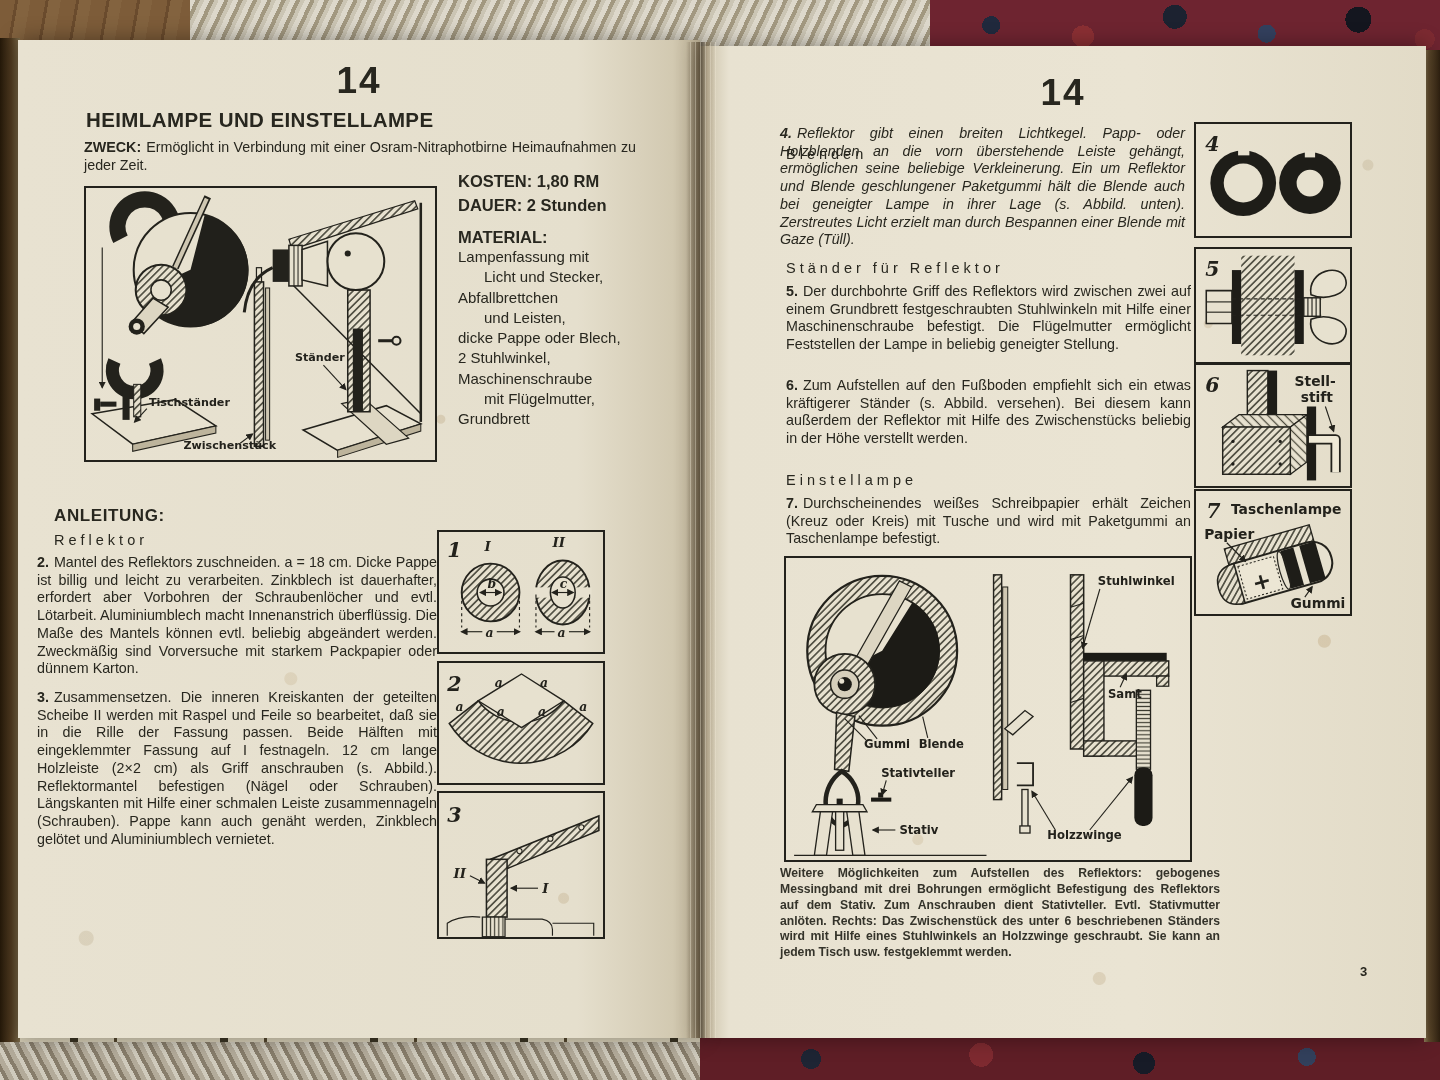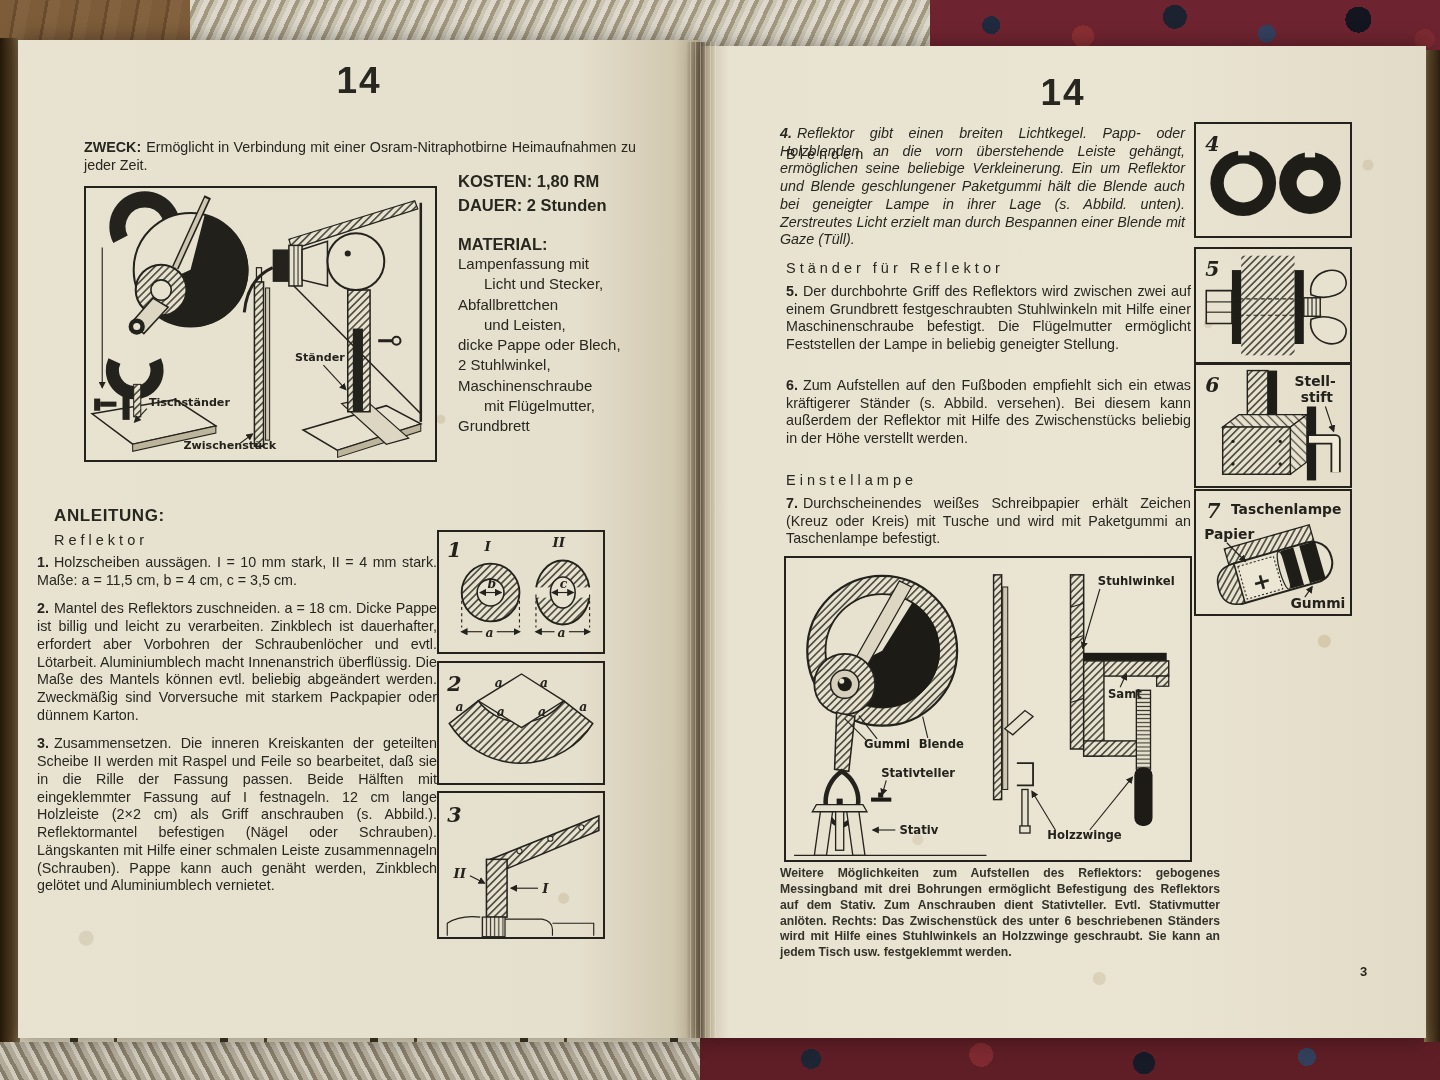--- a/index.html
+++ b/index.html
@@ -125,20 +125,21 @@
 <div class="underpage"></div>
 <div class="fringe-bottom"></div>
 <div class="carpet-br"></div>
 <div class="cover-left"></div>
 <div class="cover-right"></div>
 
 <div class="page page-left">
 
   <div class="abs pgnum" style="left:0;right:0;top:20px;text-align:center;">14</div>
 
+  <div class="abs title" style="left:68px;top:68px;">HEIMLAMPE UND EINSTELLAMPE</div>
 
   <div class="abs body-just" style="left:66px;top:99px;width:552px;">
     <b>ZWECK:</b><span>Ermöglicht in Verbindung mit einer Osram-Nitraphotbirne Heimaufnahmen zu jeder Zeit.</span>
   </div>
 
   <div class="figbox" style="left:66px;top:146px;width:349px;height:272px;">
     <svg viewBox="0 0 344 267">
 
       <path d="M34,50 A27,27 0 1 1 82,50" fill="none" stroke="#23221c" stroke-width="16"></path>
 
@@ -201,40 +202,39 @@
         <circle cx="266" cy="72" r="28" fill="#e7e1cf" stroke="#23221c" stroke-width="2"></circle>
         <circle cx="258" cy="64" r="3" fill="#23221c"></circle>
         <path d="M184,78 C 166,86 158,102 156,122" fill="none" stroke="#23221c" stroke-width="3"></path>
       </g>
     </svg>
   </div>
 
   <div class="abs" style="left:440px;top:132px;width:246px;">
     <div class="boldline">KOSTEN: 1,80 RM</div>
     <div class="boldline" style="margin-top:5px;">DAUER: 2 Stunden</div>
-    <div class="boldline" style="margin-top:20px;">MATERIAL:</div>
+    <div class="boldline" style="margin-top:13px;">MATERIAL:</div>
     <div class="mat">
       <div>Lampenfassung mit</div>
       <div class="ind">Licht und Stecker,</div>
       <div>Abfallbrettchen</div>
       <div class="ind">und Leisten,</div>
       <div>dicke Pappe oder Blech,</div>
       <div>2 Stuhlwinkel,</div>
       <div>Maschinenschraube</div>
       <div class="ind">mit Flügelmutter,</div>
       <div>Grundbrett</div>
     </div>
   </div>
 
 
   <div class="abs anleitung" style="left:36px;top:466px;text-align:right;">ANLEITUNG:</div>
   <div class="abs sperr" style="left:36px;top:492px;">Reflektor</div>
 
   <div class="abs body-just steps" style="left:19px;top:514px;width:400px;">
-    <p><b>1.</b><span>Holzscheiben aussägen. I = 10 mm stark, II = 4 mm stark. Maße: a = 11,5 cm, b = 4 cm, c = 3,5 cm.</span></p>
     <p><b>2.</b><span>Mantel des Reflektors zuschneiden. a = 18 cm. Dicke Pappe ist billig und leicht zu verarbeiten. Zinkblech ist dauerhafter, erfordert aber Vorbohren der Schraubenlöcher und evtl. Lötarbeit. Aluminiumblech macht Innenanstrich überflüssig. Die Maße des Mantels können evtl. beliebig abgeändert werden. Zweckmäßig sind Vorversuche mit starkem Packpapier oder dünnem Karton.</span></p>
     <p><b>3.</b><span>Zusammensetzen. Die inneren Kreiskanten der geteilten Scheibe II werden mit Raspel und Feile so bearbeitet, daß sie in die Rille der Fassung passen. Beide Hälften mit eingeklemmter Fassung auf I festnageln. 12 cm lange Holzleiste (2×2 cm) als Griff anschrauben (s. Abbild.). Reflektormantel befestigen (Nägel oder Schrauben). Längskanten mit Hilfe einer schmalen Leiste zusammennageln (Schrauben). Pappe kann auch genäht werden, Zinkblech gelötet und Aluminiumblech vernietet.</span></p>
   </div>
 
   <div class="dbox" style="left:419px;top:490px;width:164px;height:120px;">
     <svg viewBox="0 0 159 115">
       <text x="8" y="24" class="dnum">1</text>
       <text x="44" y="18" class="rnum">I</text>
       <text x="110" y="14" class="rnum">II</text>
       <circle cx="50" cy="58" r="28" fill="url(#hat)" stroke="#23221c" stroke-width="1.8"></circle>

